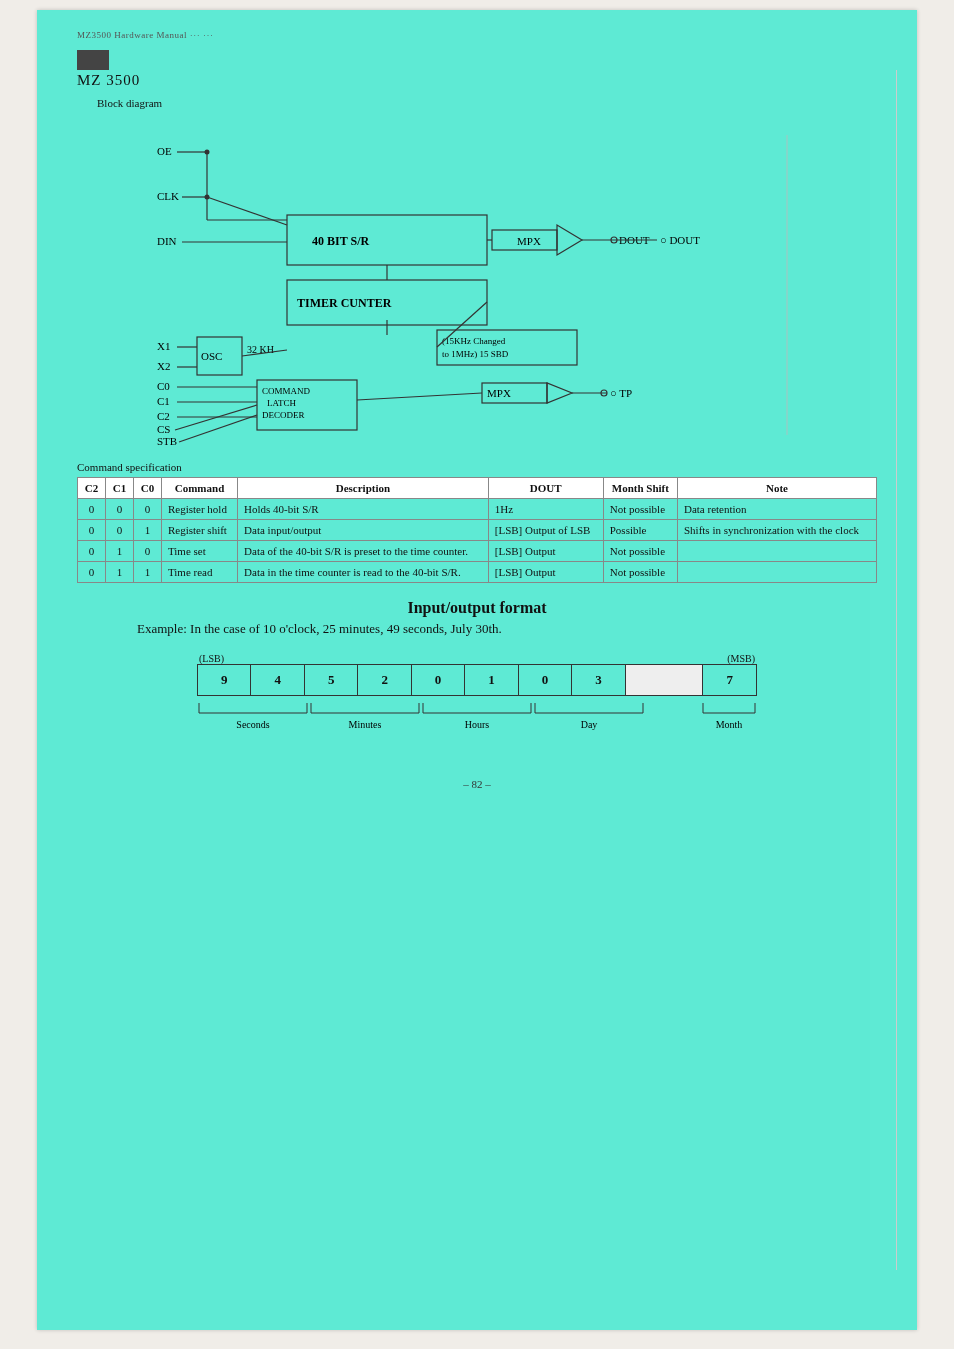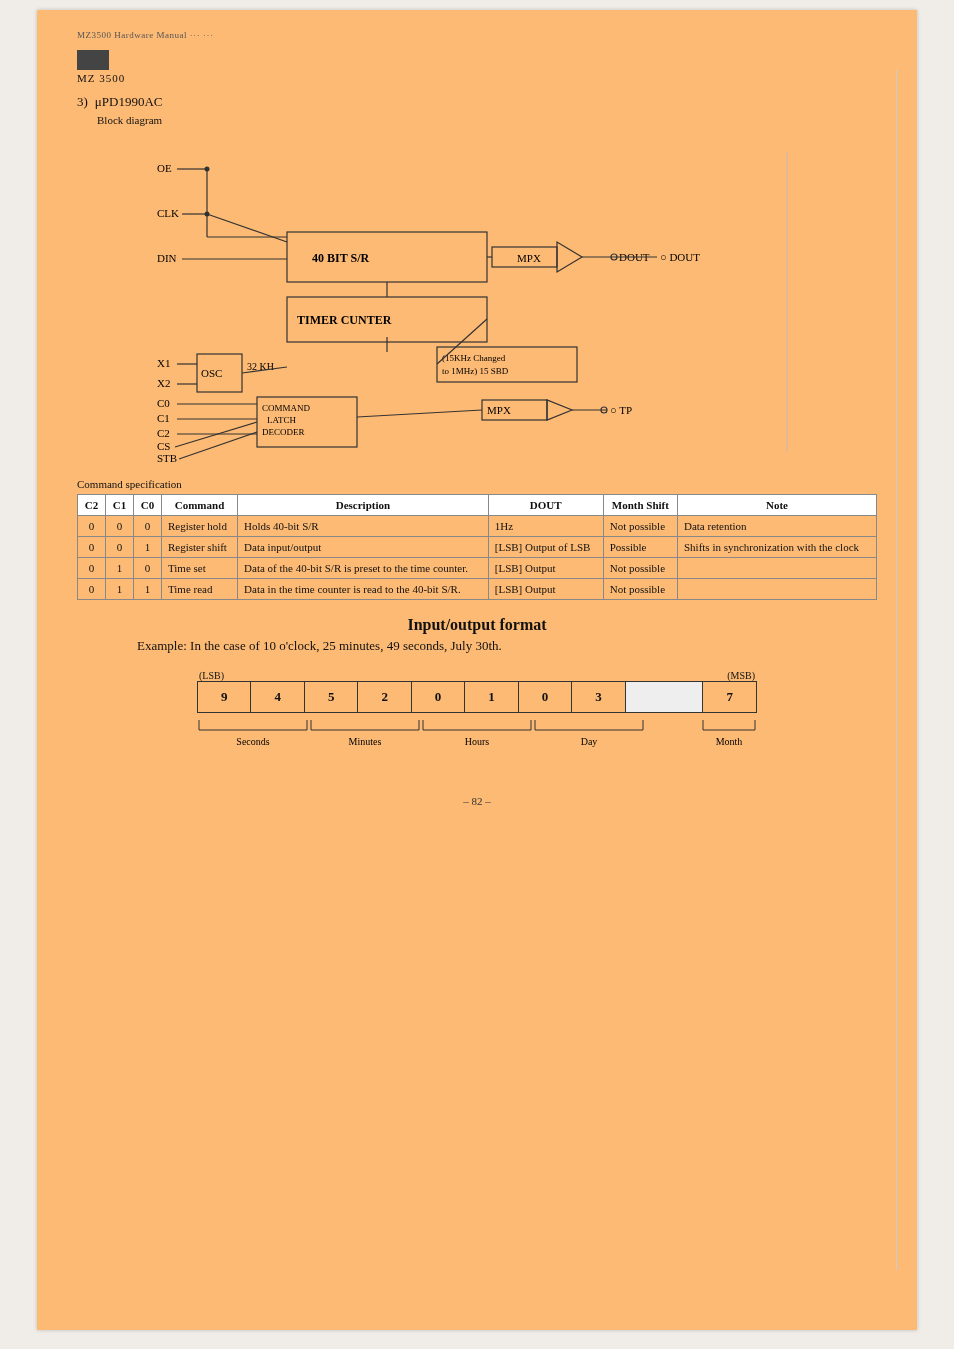--- a/index.html
+++ b/index.html
@@ -6,21 +6,21 @@
     body {
       background: #f0ede8;
       font-family: 'Times New Roman', Times, serif;
       font-size: 12px;
       color: #111;
       width: 954px;
       min-height: 1349px;
       position: relative;
     }
     .page {
-      background: #fdba74;
+      background: #5eead4;
       margin: 10px auto;
       width: 880px;
       min-height: 1320px;
       padding: 20px 40px 40px 40px;
       position: relative;
       box-shadow: 0 0 4px rgba(0,0,0,0.2);
     }
     .header-area {
       display: flex;
       flex-direction: column;
@@ -32,21 +32,21 @@
       letter-spacing: 0.5px;
     }
     .logo-box {
       width: 32px;
       height: 20px;
       background: #444;
       display: inline-block;
       margin: 6px 0 2px 0;
     }
     .brand-name {
-      font-size: 11px;
+      font-size: 15px;
       letter-spacing: 1px;
     }
     .sub-title {
       font-size: 11px;
       margin-left: 20px;
       margin-bottom: 16px;
     }
 
     
     .block-diagram {
@@ -147,24 +147,20 @@
 <div class="page">
 
   <div class="header-area">
     <span class="header-text">MZ3500 Hardware Manual   ···  ···</span>
     <div style="display:flex; align-items:flex-end; gap:6px; margin-top:4px;">
       <div class="logo-box"></div>
     </div>
     <span class="brand-name">MZ 3500</span>
   </div>
 
-  <div style="margin: 10px 0 4px 0;">
-    <span style="font-size:13px;">3)</span>
-    <span style="font-size:13px; margin-left:4px;">μPD1990AC</span>
-  </div>
   <div class="sub-title">Block diagram</div>
 
   <div class="block-diagram">
     <svg viewBox="0 0 700 320" xmlns="http://www.w3.org/2000/svg" style="overflow:visible;">
 
       <text x="30" y="30" font-size="11" font-family="Times New Roman">OE</text>
       <line x1="50" y1="27" x2="80" y2="27" stroke="#333" stroke-width="1.2"></line>
       <circle cx="80" cy="27" r="2.5" fill="#333"></circle>
 
       <text x="30" y="75" font-size="11" font-family="Times New Roman">CLK</text>

